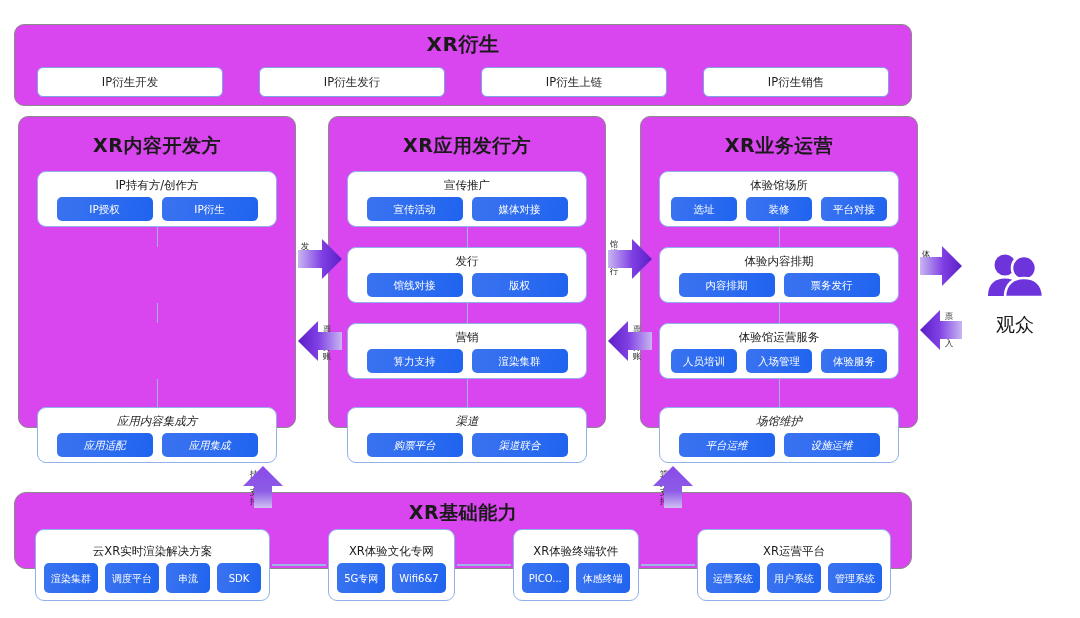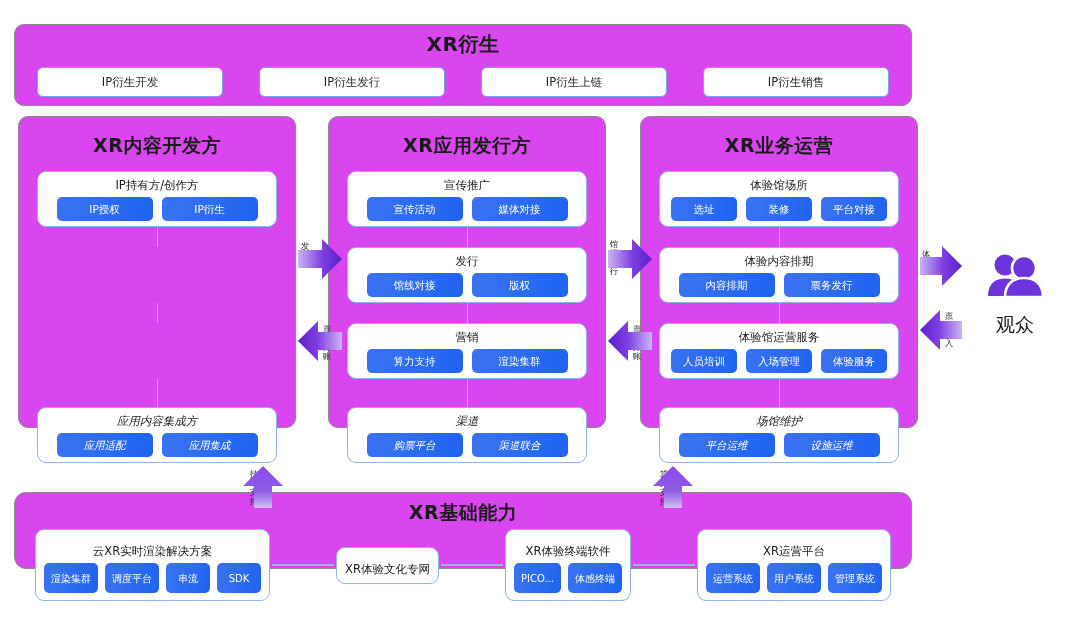--- a/index.html
+++ b/index.html
@@ -272,20 +272,24 @@
           <div class="base-pill">调度平台</div>
           <div class="base-pill">串流</div>
           <div class="base-pill">SDK</div>
         </div>
       </div>
 
       <div class="base-conn"></div>
 
       <div class="base-group">
         <div class="group-label">XR体验文化专网</div>
+        <div class="base-pill-row">
+          <div class="base-pill">5G专网</div>
+          <div class="base-pill">Wifi6&amp;7</div>
+        </div>
       </div>
 
       <div class="base-conn"></div>
 
       <div class="base-group">
         <div class="group-label">XR体验终端软件</div>
         <div class="base-pill-row">
           <div class="base-pill">PICO...</div>
           <div class="base-pill">体感终端</div>
         </div>

